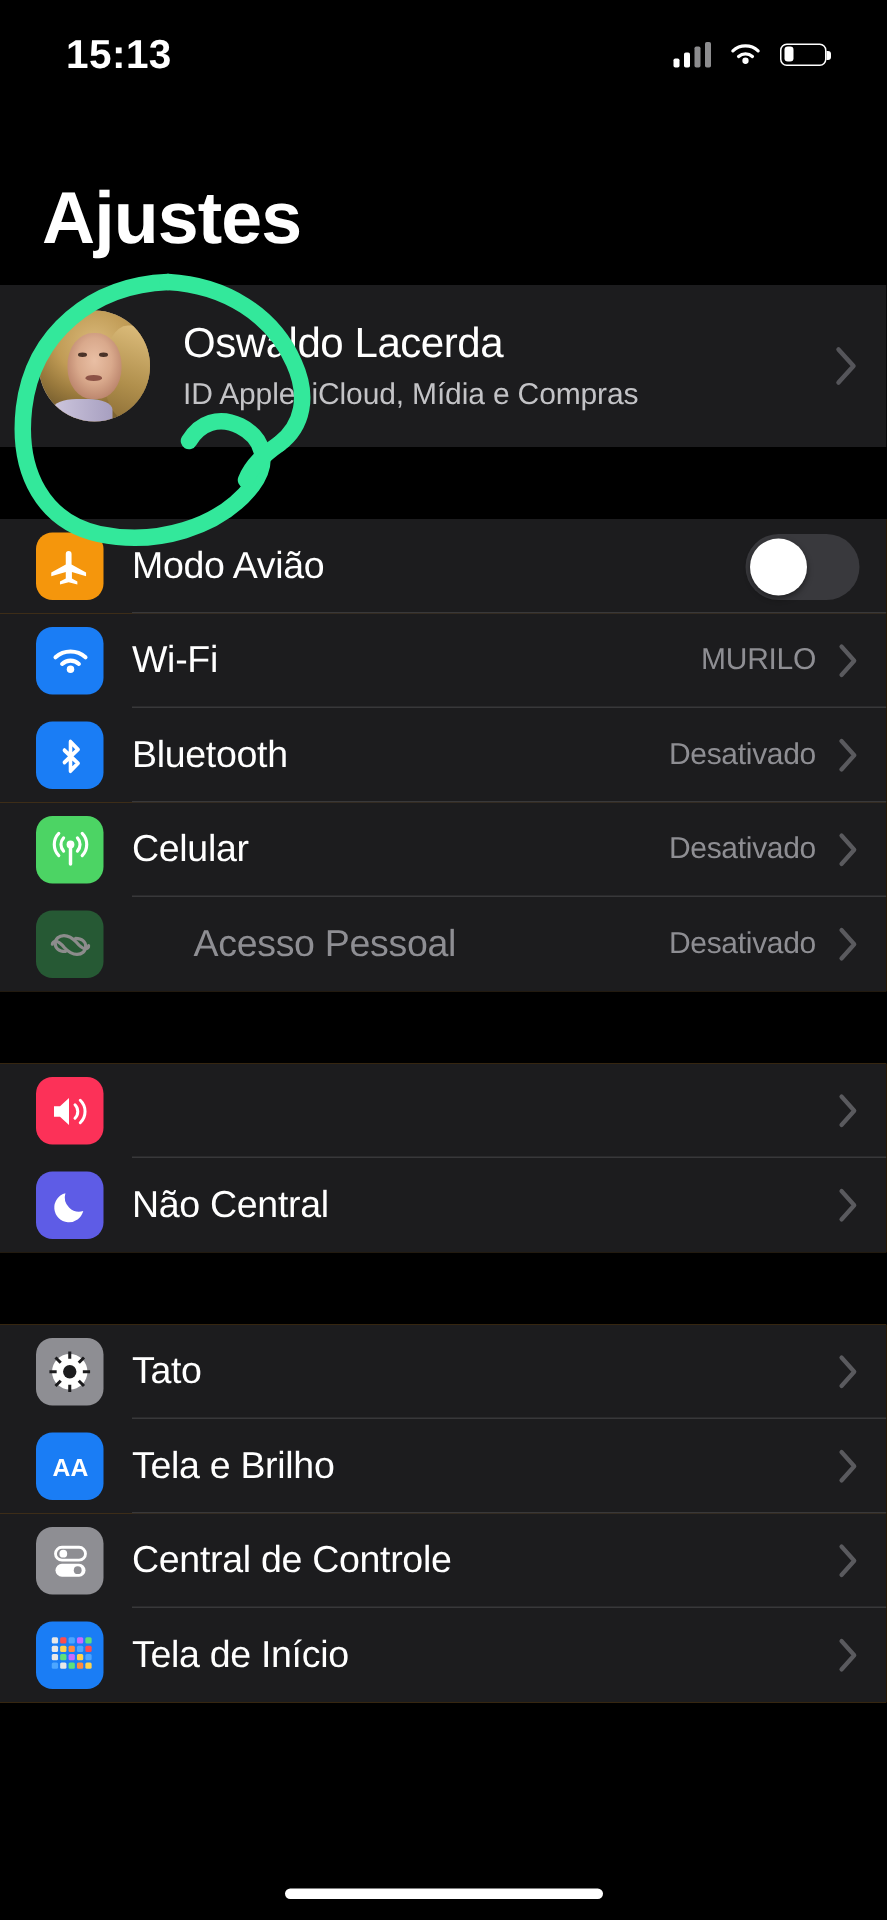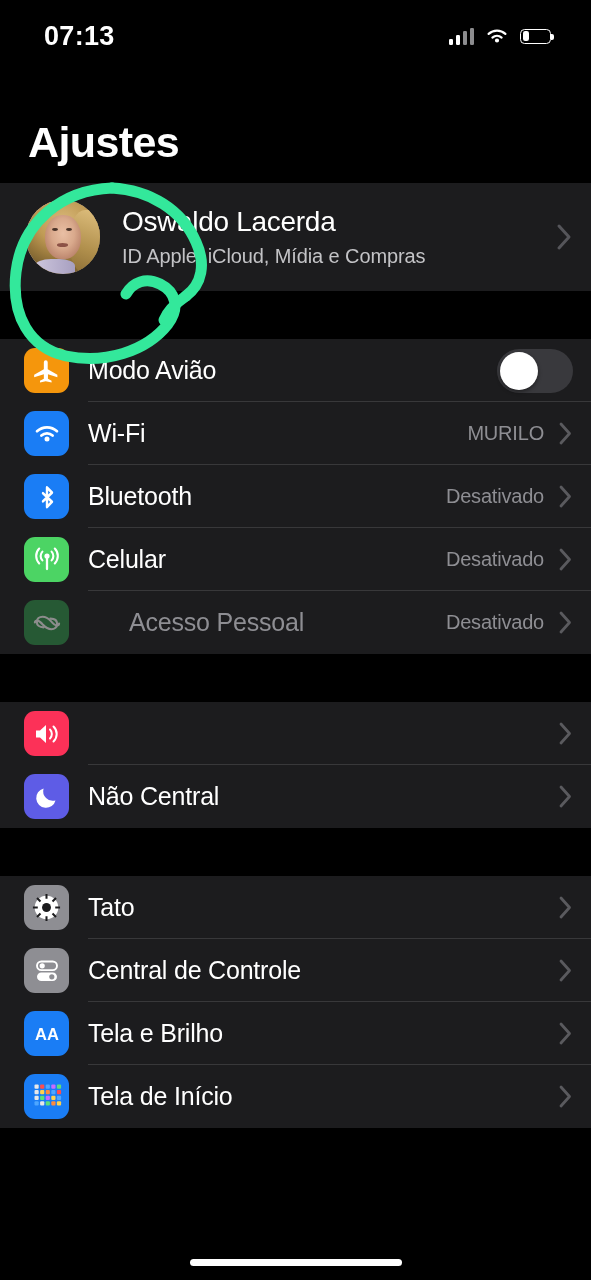--- a/index.html
+++ b/index.html
@@ -38,21 +38,21 @@
   }
   .batt::after{
     content:""; position:absolute; right:-4px; top:4.3px;
     width:2.6px; height:6px; background:#fff; border-radius:0 2px 2px 0;
   }
   .batt-fill{ height:100%; background:#fff; border-radius:2.2px; }
 
   
   .title-wrap{ padding:46px 0 16px 28px; }
   .big-title{
-    font-size:43px; font-weight:bold; letter-spacing:-.6px; color:#fff;
+    font-size:49px; font-weight:bold; letter-spacing:-.6px; color:#fff;
   }
 
   
   .group{ background:#a16207; }
   .gap{ height:48px; background:#000; }
 
   .row{
     position:relative;
     display:flex; align-items:center;
     min-height:63px; padding:0 18px 0 24px;
@@ -160,21 +160,21 @@
   .home-ind{
     position:absolute; left:50%; transform:translateX(-50%);
     bottom:14px; width:212px; height:7px;
     background:#fff; border-radius:4px; z-index:50;
   }
 </style>
 </head>
 <body>
 
 <div class="statusbar">
-  <div class="sb-time">07:13</div>
+  <div class="sb-time">15:13</div>
   <div class="sb-right">
     <div class="sig">
         <i></i>
         <i></i>
         <i></i>
         <i></i>
       </div>
     <div class="wifi-sb">
       <svg width="24" height="18" viewBox="0 0 24 18">
         <path d="M12 15.6a2.1 2.1 0 100-4.2 2.1 2.1 0 000 4.2z" fill="#fff"></path>
@@ -347,43 +347,43 @@
         </div>
         <div class="label">Tato</div>
         <div class="chev" style="margin-left: auto;">
     <svg width="15" height="25" viewBox="0 0 15 25">
       <path d="M3 3l8.5 9.5L3 22" stroke="#5a5a5e" stroke-width="2.8" fill="none" stroke-linecap="round" stroke-linejoin="round"></path>
     </svg>
         </div>
         <div class="sep"></div>
       </div>
       <div class="row">
+        <div class="icon" style="background: rgb(26, 125, 245);">
+          <svg width="34" height="22" viewBox="0 0 34 22">
+            <text x="17" y="17" font-family="Liberation Sans, sans-serif" font-size="16.5" font-weight="600" fill="white" text-anchor="middle">AA</text>
+          </svg>
+        </div>
+        <div class="label">Tela e Brilho</div>
+        <div class="chev" style="margin-left: auto;">
+    <svg width="15" height="25" viewBox="0 0 15 25">
+      <path d="M3 3l8.5 9.5L3 22" stroke="#5a5a5e" stroke-width="2.8" fill="none" stroke-linecap="round" stroke-linejoin="round"></path>
+    </svg>
+        </div>
+        <div class="sep"></div>
+      </div>
+      <div class="row">
         <div class="icon" style="background: rgb(142, 142, 147);">
           <svg width="30" height="30" viewBox="0 0 30 30">
         <rect x="5" y="5.5" width="20" height="8.6" rx="4.3" fill="none" stroke="white" stroke-width="1.9"></rect>
         <circle cx="10.2" cy="9.8" r="2.6" fill="white"></circle>
         <rect x="5" y="16.5" width="20" height="8.6" rx="4.3" fill="white"></rect>
         <circle cx="19.8" cy="20.8" r="2.6" fill="#8E8E93"></circle>
           </svg>
         </div>
         <div class="label">Central de Controle</div>
-        <div class="chev" style="margin-left: auto;">
-    <svg width="15" height="25" viewBox="0 0 15 25">
-      <path d="M3 3l8.5 9.5L3 22" stroke="#5a5a5e" stroke-width="2.8" fill="none" stroke-linecap="round" stroke-linejoin="round"></path>
-    </svg>
-        </div>
-        <div class="sep"></div>
-      </div>
-      <div class="row">
-        <div class="icon" style="background: rgb(26, 125, 245);">
-          <svg width="34" height="22" viewBox="0 0 34 22">
-            <text x="17" y="17" font-family="Liberation Sans, sans-serif" font-size="16.5" font-weight="600" fill="white" text-anchor="middle">AA</text>
-          </svg>
-        </div>
-        <div class="label">Tela e Brilho</div>
         <div class="chev" style="margin-left: auto;">
     <svg width="15" height="25" viewBox="0 0 15 25">
       <path d="M3 3l8.5 9.5L3 22" stroke="#5a5a5e" stroke-width="2.8" fill="none" stroke-linecap="round" stroke-linejoin="round"></path>
     </svg>
         </div>
         <div class="sep"></div>
       </div>
       <div class="row">
         <div class="icon" style="background: rgb(26, 125, 245);">
           <svg width="31" height="31" viewBox="0 0 31 31">

